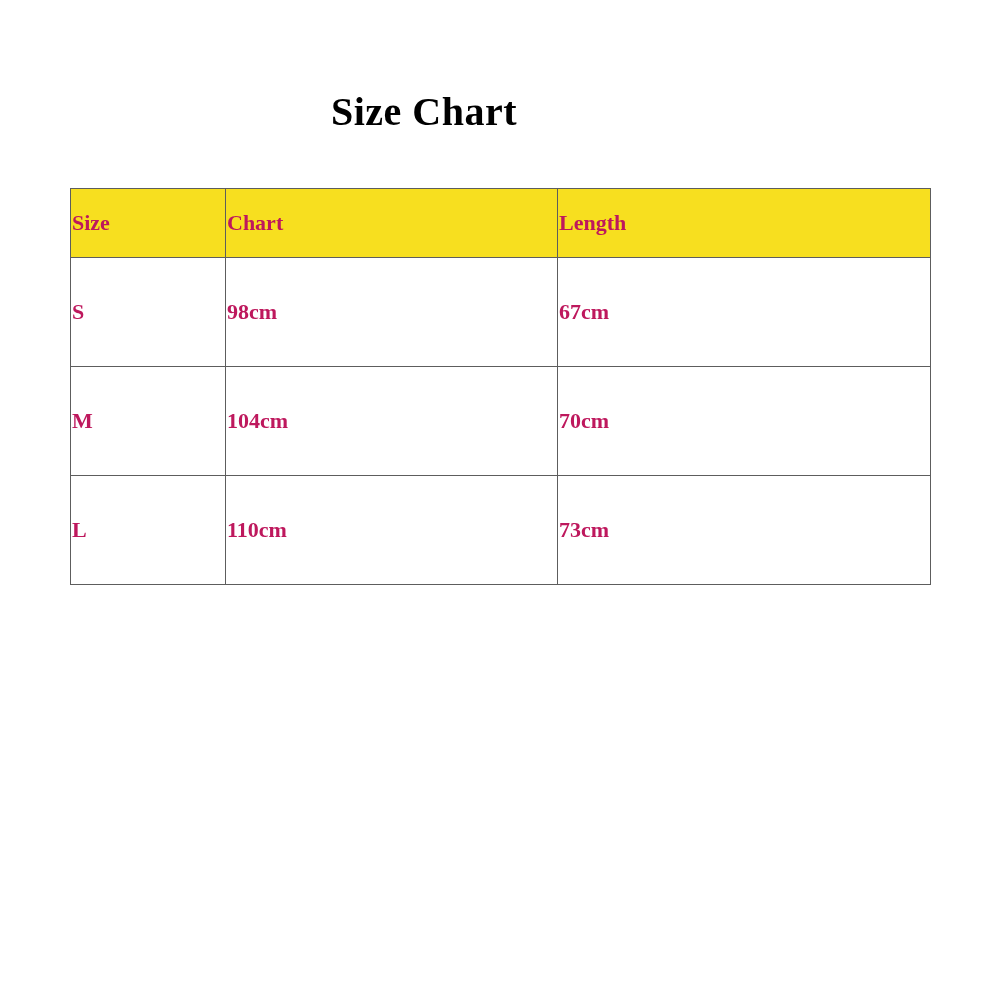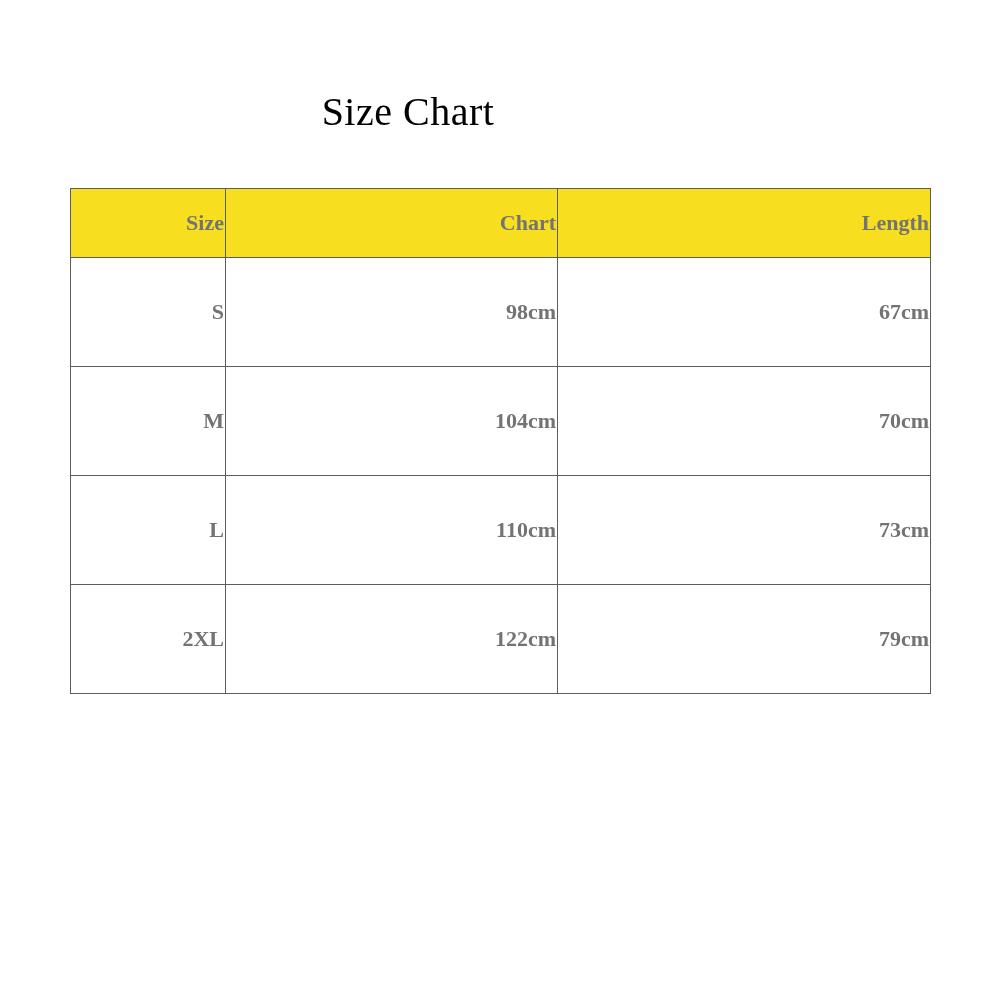--- a/index.html
+++ b/index.html
@@ -16,48 +16,48 @@
     overflow: hidden;
   }
   .page {
     width: 1000px;
     height: 1000px;
     position: relative;
   }
   .chart-title {
     position: absolute;
     top: 88px;
-    left: 0;
+    left: 16px;
     width: 816px;
     text-align: center;
     font-family: "Liberation Serif", serif;
-    font-weight: normal;
+    font-weight: bold;
     font-size: 40px;
     letter-spacing: 0.5px;
     color: #000000;
   }
   .table-wrap {
     position: absolute;
     left: 70px;
     top: 188px;
     width: 860px;
   }
   table.size-table {
     border-collapse: collapse;
     width: 860px;
     table-layout: fixed;
   }
   table.size-table th,
   table.size-table td {
     border: 1px solid #5d5d5d;
-    text-align: right;
+    text-align: left;
     vertical-align: middle;
     font-family: "Liberation Serif", serif;
     font-weight: bold;
-    color: #737373;
+    color: #be185d;
   }
   table.size-table thead th {
     height: 66px;
     font-size: 22px;
     background: #f7df1f;
   }
   table.size-table tbody td {
     height: 106px;
     font-size: 22px;
     background: #ffffff;
@@ -96,22 +96,17 @@
         <tr>
           <td>M</td>
           <td>104cm</td>
           <td>70cm</td>
         </tr>
         <tr>
           <td>L</td>
           <td>110cm</td>
           <td>73cm</td>
         </tr>
-        <tr>
-          <td>2XL</td>
-          <td>122cm</td>
-          <td>79cm</td>
-        </tr>
       </tbody>
     </table>
   </div>
 
 </div>
 
 </body></html>

